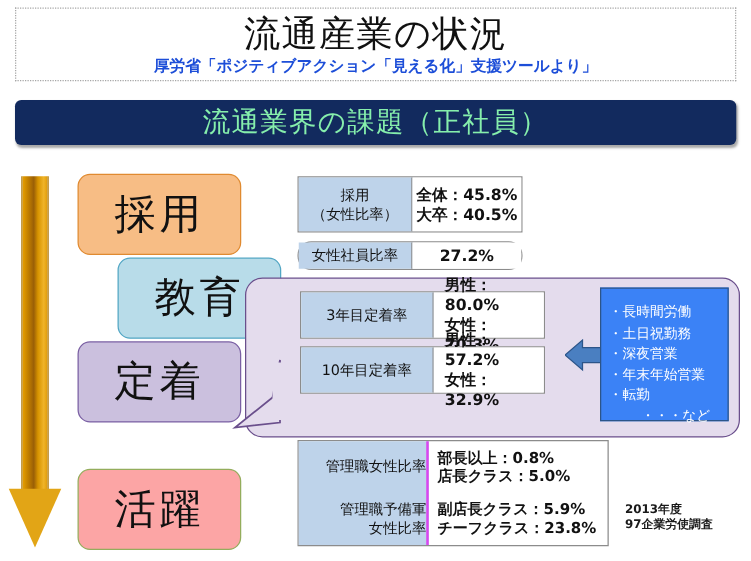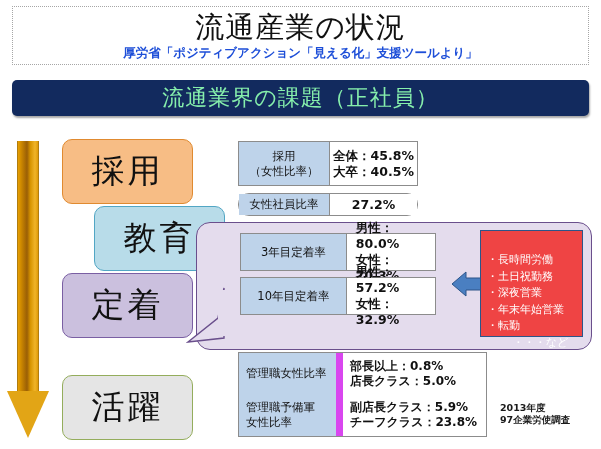--- a/index.html
+++ b/index.html
@@ -110,21 +110,21 @@
     align-items: center;
     justify-content: center;
     font-size: 33px;
     letter-spacing: 3px;
     color: #111111;
   }
   #stage-saiyo   { top: 138px; background: #f7bd85; border: 1.6px solid #e08a30; }
   #stage-kyoiku  { top: 203px; background: #b8dce9; border: 1.6px solid #52a6c4; margin-left: 32px; }
   #stage-teichaku{ top: 268px; background: #cbc0de; border: 1.6px solid #7a5fa3; }
   #stage-katsuyaku{top: 333px; background: #d8e4b6; border: 1.6px solid #8aa martinis; }
-  #stage-katsuyaku{top: 375px; background: #e5e5e5; border: 1.6px solid #94ad5c; }
+  #stage-katsuyaku{top: 375px; background: #fca5a5; border: 1.6px solid #94ad5c; }
   #stage-teichaku{ top: 273px; }
   #stage-kyoiku  { top: 206px; }
   #stage-saiyo   { top: 139px; }
 
   
   #bubble {
     position: absolute;
     left: 196px;
     top: 222px;
     width: 396px;
@@ -198,24 +198,24 @@
   #tbl-ret10 .dt-label { width: 107px; }
   #tbl-ret10 .dt-value { width: 89px; }
 
   
   #causes-box {
     position: absolute;
     left: 480px;
     top: 230px;
     width: 103px;
     height: 107px;
-    background: #ef4444;
+    background: #3b82f6;
     border: 1.4px solid #2c5589;
     box-sizing: border-box;
-    padding: 21px 4px 4px 6px;
+    padding: 11px 4px 4px 6px;
     color: #ffffff;
     font-size: 11px;
     line-height: 16.5px;
   }
   #causes-box .cz-item { white-space: nowrap; }
   #causes-box .cz-etc { text-align: center; padding-left: 16px; }
 
   
   #cause-arrow {
     position: absolute;
@@ -232,25 +232,26 @@
     top: 352px;
     width: 249px;
     height: 85px;
     border: 1px solid #8c8c8c;
     background: #ffffff;
     box-sizing: border-box;
     display: flex;
   }
   #tbl-mgmt .mg-left {
     width: 104px;
-    border-right: 7px solid #d946ef;
+    border-right: 2px solid #d946ef;
     background: #bed3ea;
     box-sizing: border-box;
     display: flex;
     flex-direction: column;
+    text-align: right;
   }
   #tbl-mgmt .mg-right {
     width: 143px;
     box-sizing: border-box;
     display: flex;
     flex-direction: column;
   }
   .mg-cell {
     flex: 1 1 50%;
     display: flex;

